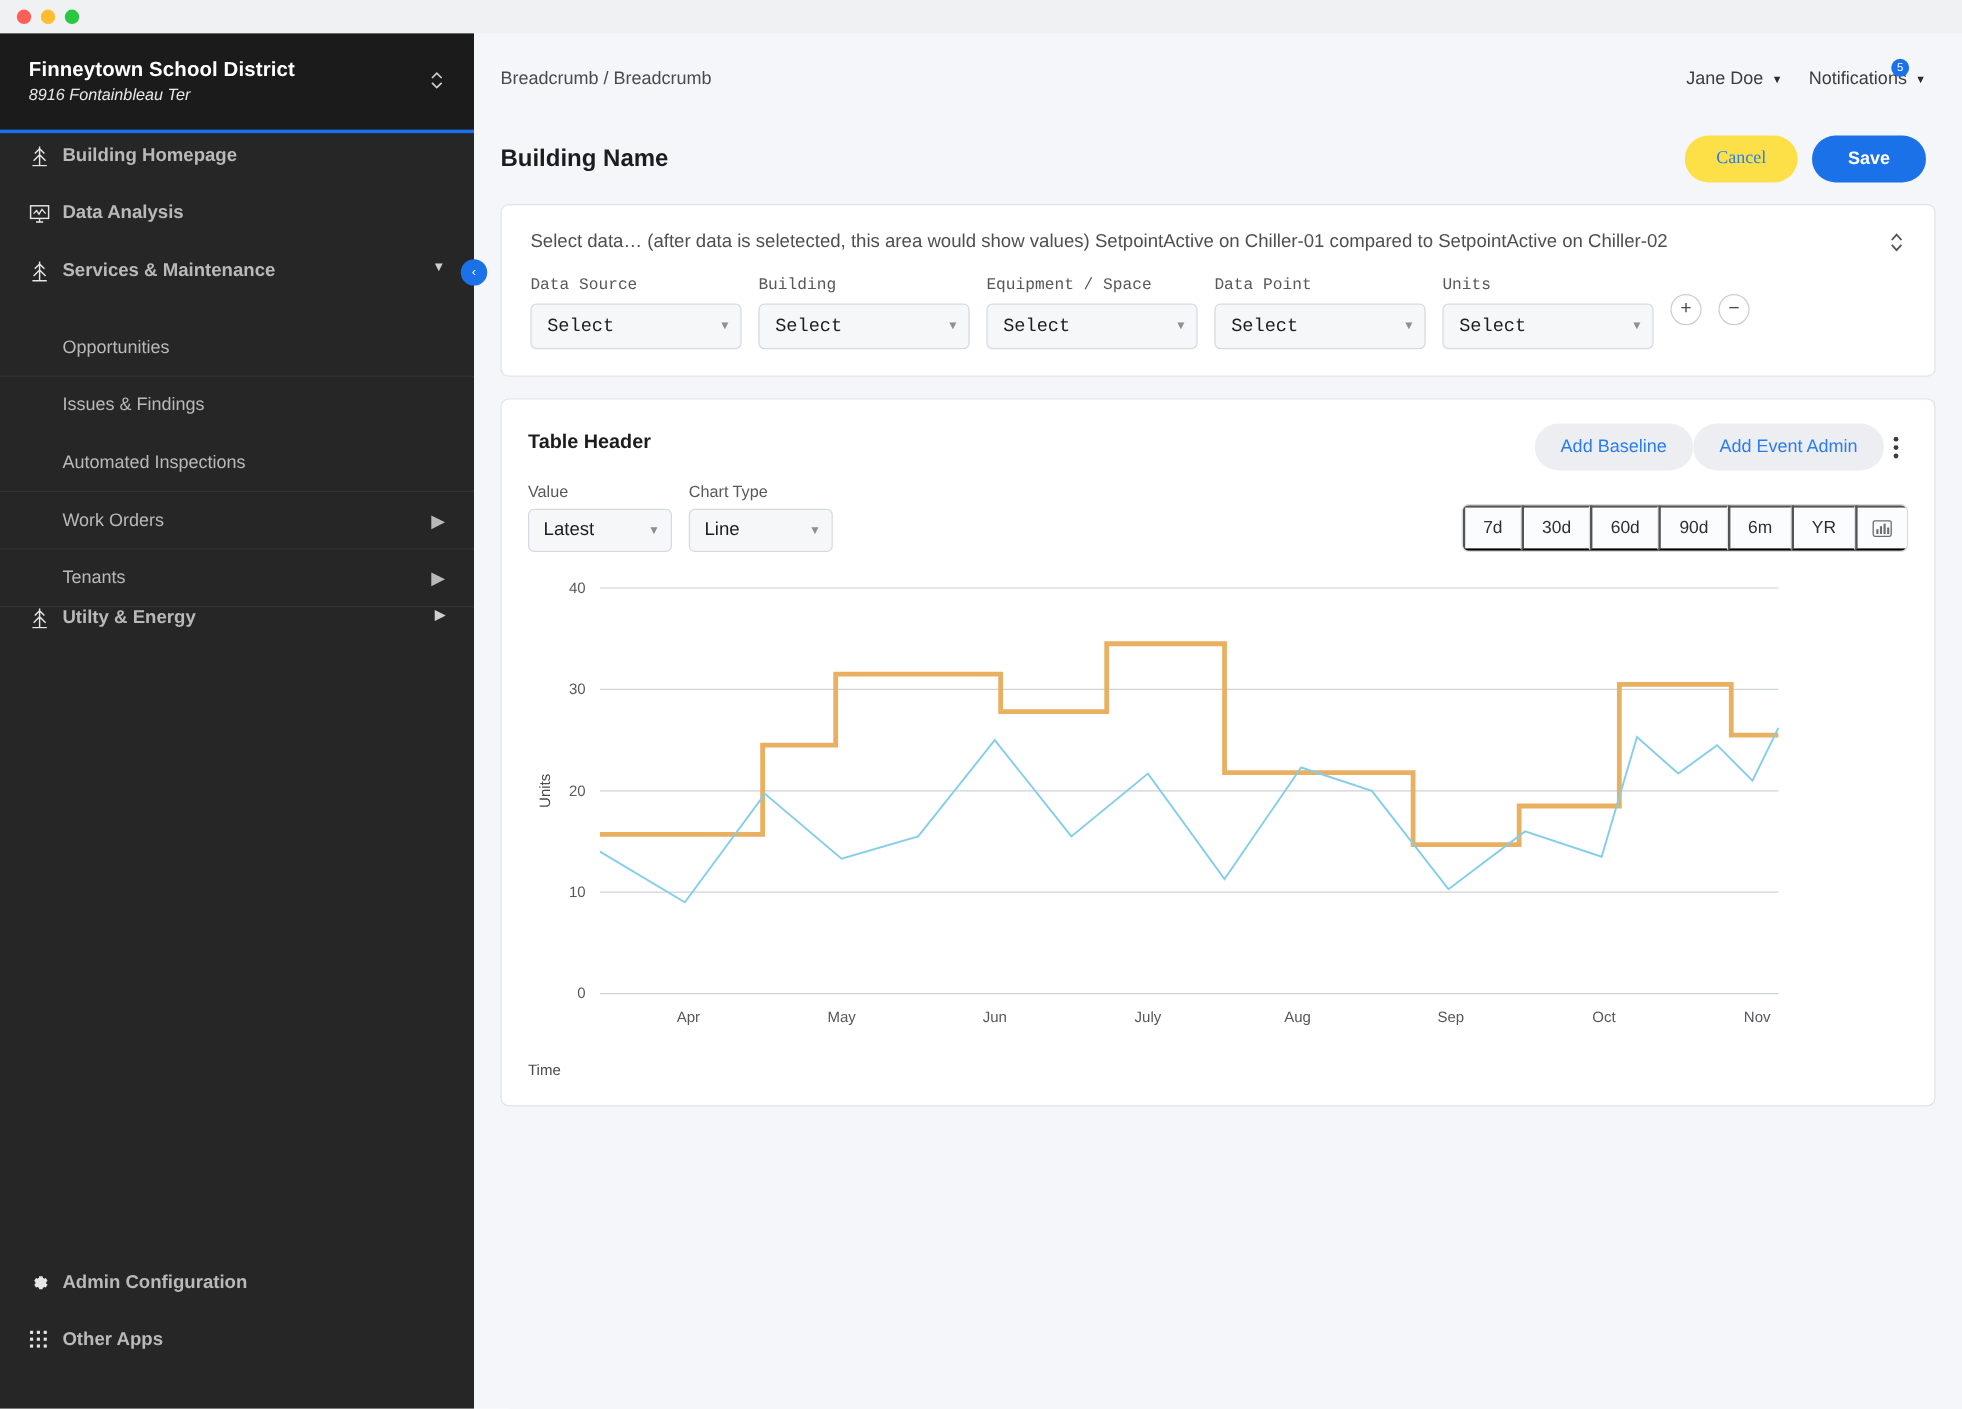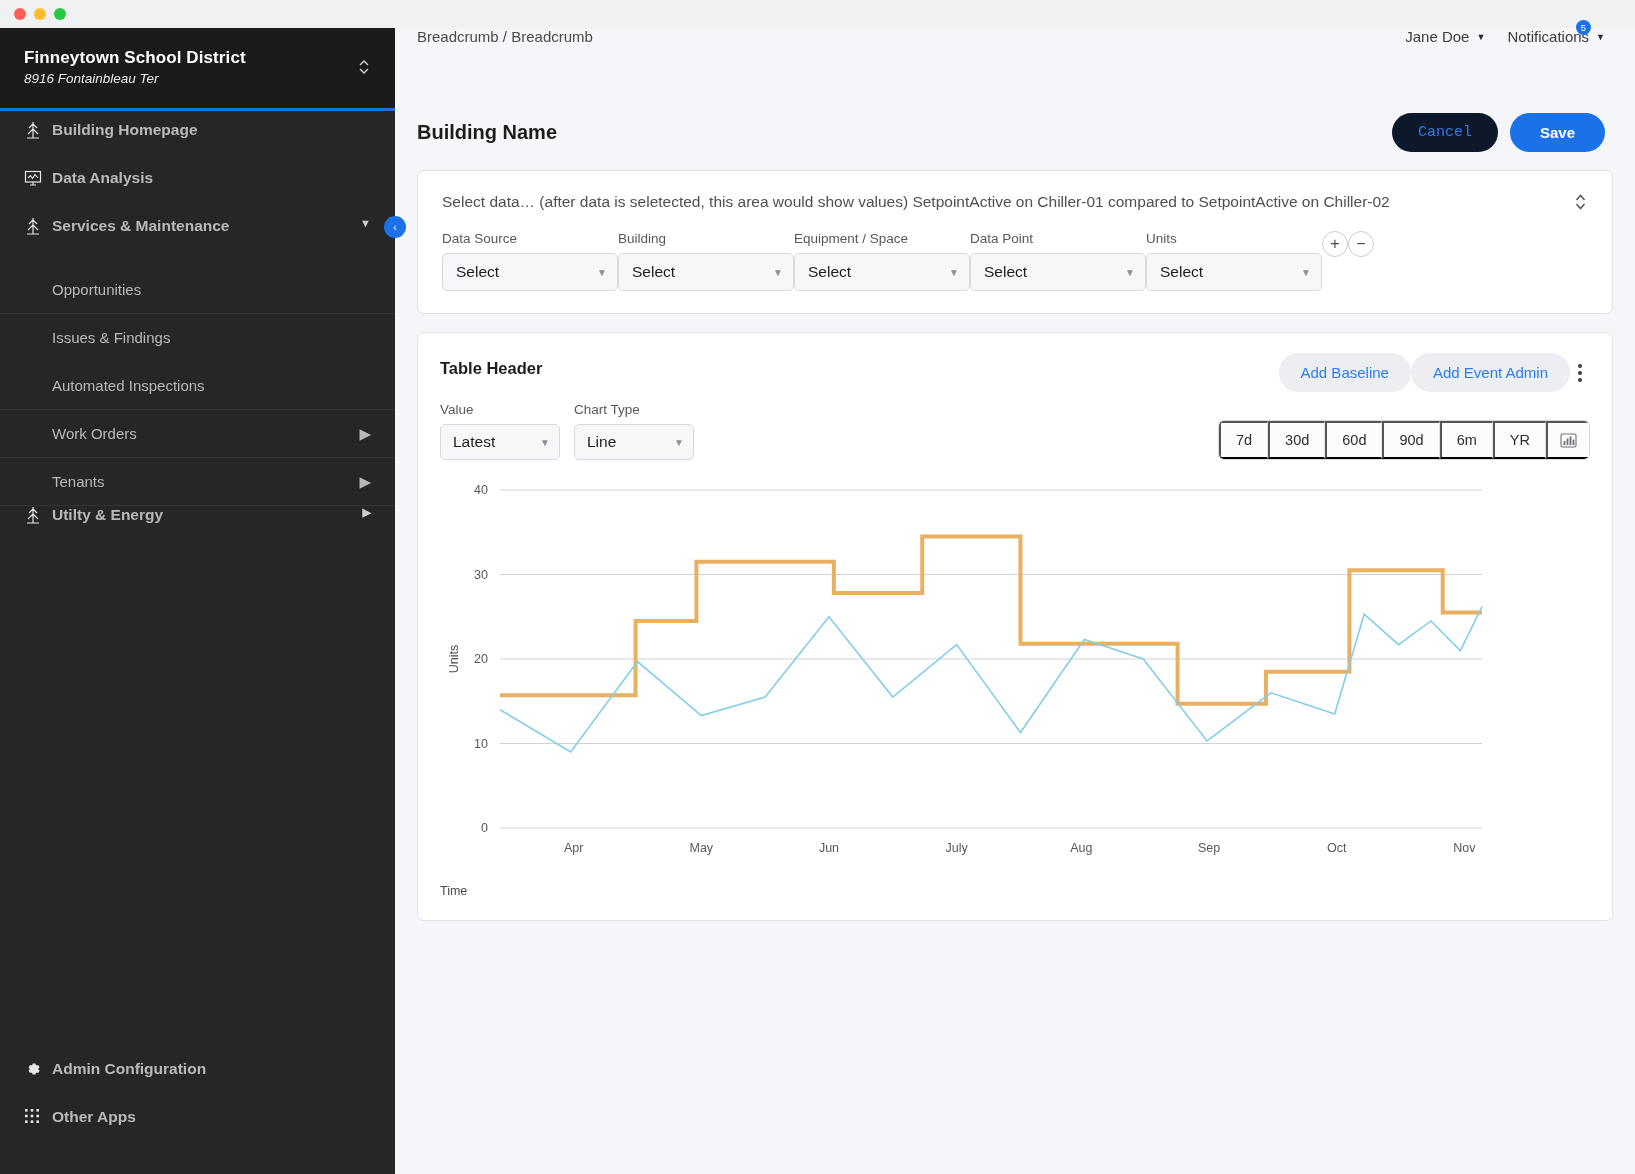--- a/index.html
+++ b/index.html
@@ -69,21 +69,21 @@
     background: #1b72e8; color: #fff;
     display: flex; align-items: center; justify-content: center;
     font-size: 11px; cursor: pointer; z-index: 5;
   }
 
   
   .main { flex: 1; background: #f4f6f9; display: flex; flex-direction: column; min-width: 0; }
 
   .topbar {
     height: 75px; background: #f4f6f9;
-    display: flex; align-items: flex-start; justify-content: space-between;
+    display: flex; align-items: center; justify-content: space-between;
     padding: 0 30px 0 22px;
   }
   .breadcrumb { color: #4a4a4a; font-size: 15px; }
   .topbar-right { display: flex; align-items: center; gap: 22px; }
   .tb-item { color: #3c3c3c; font-size: 15px; display: flex; align-items: center; gap: 7px; cursor: pointer; position: relative; }
   .tb-caret { font-size: 9px; color: #2b2b2b; }
   .badge {
     position: absolute; top: -8px; right: 14px;
     background: #1b72e8; color: #fff;
     min-width: 15px; height: 15px; border-radius: 50%;
@@ -91,24 +91,24 @@
     padding: 0 3px;
   }
 
   .page-head {
     display: flex; align-items: center; justify-content: space-between;
     padding: 10px 30px 18px 22px;
   }
   .page-title { font-size: 20px; font-weight: bold; color: #1d1d1d; }
   .page-actions { display: flex; align-items: center; gap: 12px; }
   .btn-cancel {
-    background: #0f172a; color: #2b7cf0;
+    background: #fde047; color: #2b7cf0;
     border: none; border-radius: 22px;
     padding: 11px 26px; font-size: 15px; cursor: pointer;
-    font-family: Liberation Mono, monospace;
+    font-family: Liberation Serif, serif;
   }
   .btn-save {
     background: #1b72e8; color: #fff;
     border: none; border-radius: 22px;
     padding: 11px 30px; font-size: 15px; font-weight: bold; cursor: pointer;
     font-family: inherit;
   }
 
   .card {
     background: #ffffff;
@@ -118,21 +118,21 @@
   }
 
   
   .select-summary {
     display: flex; align-items: center; justify-content: space-between;
     padding: 20px 24px 18px 24px;
   }
   .select-summary-text { color: #4f4f4f; font-size: 15.5px; }
   .stepper-ic { color: #555; font-size: 15px; display:flex; flex-direction:column; line-height:.8; }
 
-  .filters { display: flex; align-items: flex-start; padding: 0 24px 22px 24px; }
+  .filters { display: flex; align-items: center; gap: 14px; padding: 0 24px 22px 24px; font-family: Liberation Mono, monospace; }
   .field { display: flex; flex-direction: column; gap: 7px; }
   .field-label { font-size: 13.5px; color: #585858; }
   .select-box {
     width: 176px; height: 38px;
     background: #f6f7f9;
     border: 1px solid #d6dae0; border-radius: 5px;
     display: flex; align-items: center; justify-content: space-between;
     padding: 0 10px 0 13px;
     font-size: 15.5px; color: #1d1d1d; cursor: pointer;
   }

